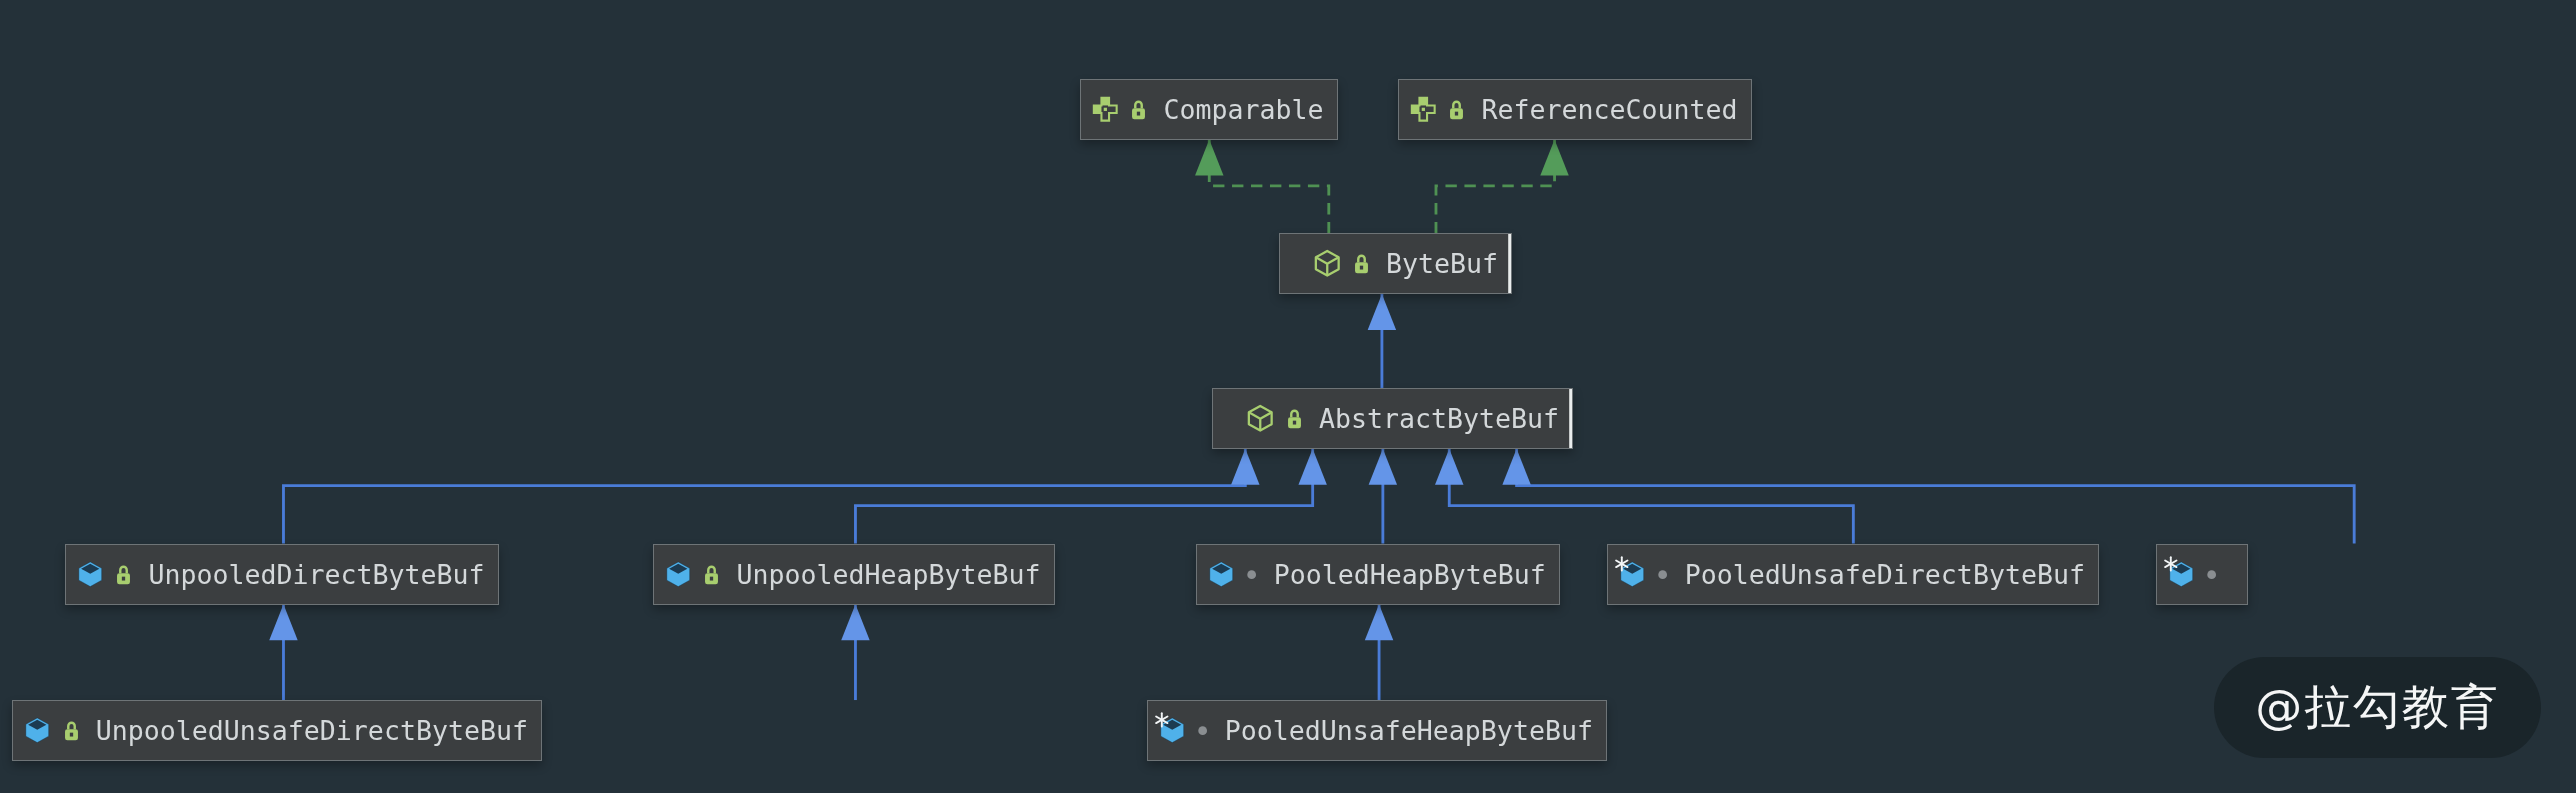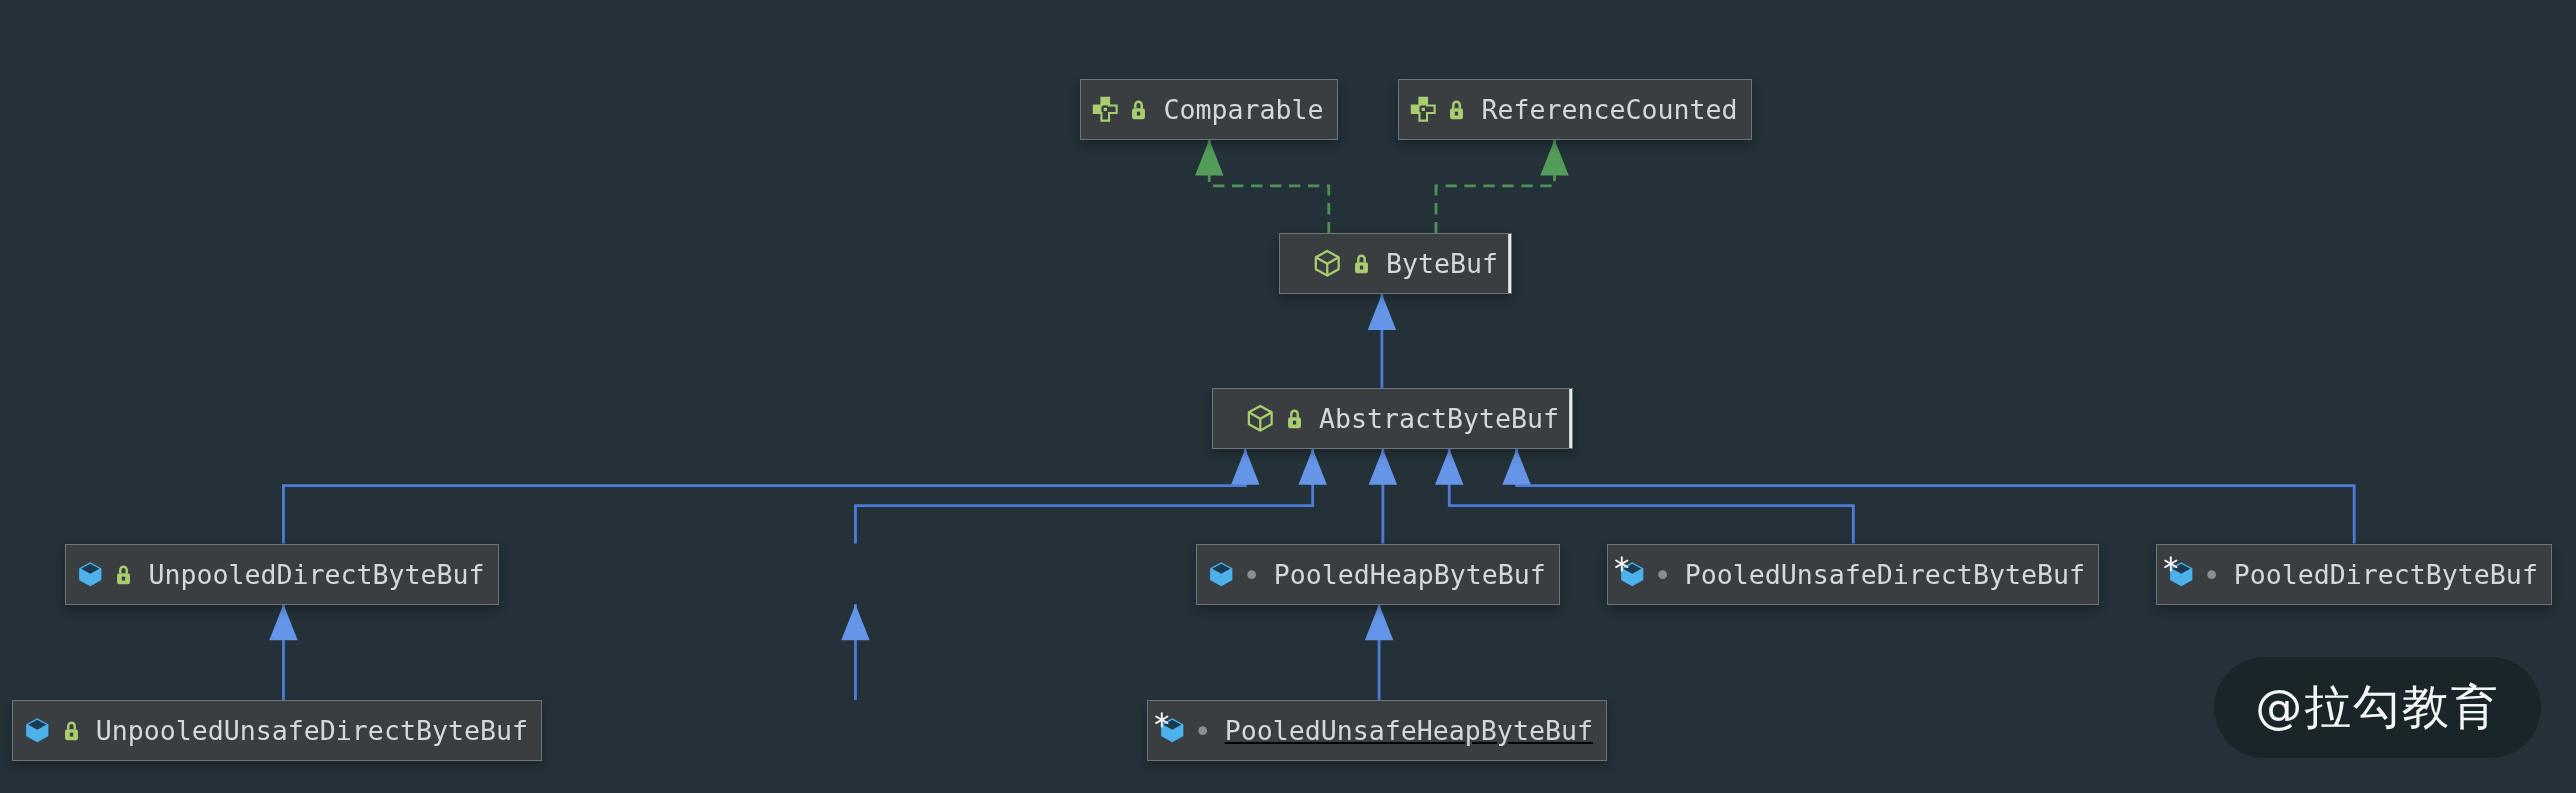--- a/index.html
+++ b/index.html
@@ -154,20 +154,36 @@
       </span>
       <span class="mod">
         <svg width="19" height="24" viewBox="0 0 20 26">
           <path d="M6.5 11 V7.5 a3.5 3.5 0 0 1 7 0 V11" fill="none" stroke="#a8ce6f" stroke-width="2.6"></path>
           <rect x="3" y="11" width="14" height="12" rx="2.5" fill="#a8ce6f"></rect>
           <rect x="8.2" y="14.8" width="3.6" height="4.2" fill="#3b3e40"></rect>
         </svg>
       </span>
       <span class="label">UnpooledDirectByteBuf</span>
     </div>
+    <div class="node" style="left: 653px; top: 544px; height: 61px;">
+      <span class="icon">
+        <svg width="28.5" height="28.5" viewBox="0 0 30 30">
+          <path d="M15 2 L27 8.8 L27 21.2 L15 28 L3 21.2 L3 8.8 Z" fill="#4fb1ea" stroke="rgba(10,40,60,0.35)" stroke-width="1" stroke-linejoin="round"></path>
+          <path d="M15 4 L24.6 9.3 L15 14.6 L5.4 9.3 Z" fill="#1c3b52"></path>
+        </svg>
+      </span>
+      <span class="mod">
+        <svg width="19" height="24" viewBox="0 0 20 26">
+          <path d="M6.5 11 V7.5 a3.5 3.5 0 0 1 7 0 V11" fill="none" stroke="#a8ce6f" stroke-width="2.6"></path>
+          <rect x="3" y="11" width="14" height="12" rx="2.5" fill="#a8ce6f"></rect>
+          <rect x="8.2" y="14.8" width="3.6" height="4.2" fill="#3b3e40"></rect>
+        </svg>
+      </span>
+      <span class="label">UnpooledHeapByteBuf</span>
+    </div>
     <div class="node" style="left: 1196px; top: 544px; height: 61px; align-items: center;">
       <span class="icon">
         <svg width="28.5" height="28.5" viewBox="0 0 30 30">
           <path d="M15 2 L27 8.8 L27 21.2 L15 28 L3 21.2 L3 8.8 Z" fill="#4fb1ea" stroke="rgba(10,40,60,0.35)" stroke-width="1" stroke-linejoin="round"></path>
           <path d="M15 4 L24.6 9.3 L15 14.6 L5.4 9.3 Z" fill="#1c3b52"></path>
         </svg>
       </span>
       <span class="mod">
         <svg width="13.3" height="13.3" viewBox="0 0 14 14">
           <circle cx="7" cy="7" r="4.6" fill="#8a8e91"></circle>
@@ -204,39 +220,38 @@
             <path d="M-2 0.5 L10 7.5"></path>
             <path d="M10 0.5 L-2 7.5"></path>
           </g>
         </svg>
       </span>
       <span class="mod">
         <svg width="13.3" height="13.3" viewBox="0 0 14 14">
           <circle cx="7" cy="7" r="4.6" fill="#8a8e91"></circle>
         </svg>
       </span>
-      <span class="label">PooledDirectByteBuf</span>
     </div>
     <div class="node" style="left: 12.3px; top: 700px; height: 61px;">
       <span class="icon">
         <svg width="28.5" height="28.5" viewBox="0 0 30 30">
           <path d="M15 2 L27 8.8 L27 21.2 L15 28 L3 21.2 L3 8.8 Z" fill="#4fb1ea" stroke="rgba(10,40,60,0.35)" stroke-width="1" stroke-linejoin="round"></path>
           <path d="M15 4 L24.6 9.3 L15 14.6 L5.4 9.3 Z" fill="#1c3b52"></path>
         </svg>
       </span>
       <span class="mod">
         <svg width="19" height="24" viewBox="0 0 20 26">
           <path d="M6.5 11 V7.5 a3.5 3.5 0 0 1 7 0 V11" fill="none" stroke="#a8ce6f" stroke-width="2.6"></path>
           <rect x="3" y="11" width="14" height="12" rx="2.5" fill="#a8ce6f"></rect>
           <rect x="8.2" y="14.8" width="3.6" height="4.2" fill="#3b3e40"></rect>
         </svg>
       </span>
       <span class="label">UnpooledUnsafeDirectByteBuf</span>
     </div>
-    <div class="node" style="left: 1147px; top: 700px; height: 61px; text-decoration: underline;">
+    <div class="node" style="left: 1147px; top: 700px; height: 61px;">
       <span class="icon">
         <svg width="28.5" height="28.5" viewBox="0 0 30 30" style="overflow:visible">
           <path d="M15 2 L27 8.8 L27 21.2 L15 28 L3 21.2 L3 8.8 Z" fill="#4fb1ea" stroke="rgba(10,40,60,0.35)" stroke-width="1" stroke-linejoin="round"></path>
           <path d="M15 4 L24.6 9.3 L15 14.6 L5.4 9.3 Z" fill="#1c3b52"></path>
           <g stroke="#f2f5f6" stroke-width="2" stroke-linecap="round">
             <path d="M4 -3 L4 11"></path>
             <path d="M-2 0.5 L10 7.5"></path>
             <path d="M10 0.5 L-2 7.5"></path>
           </g>
         </svg>

